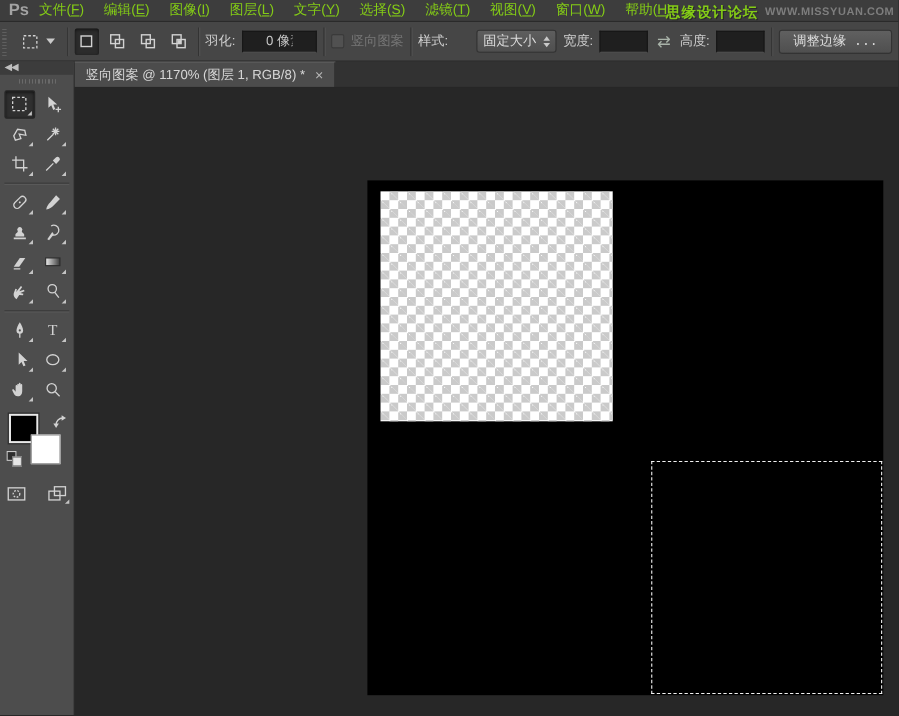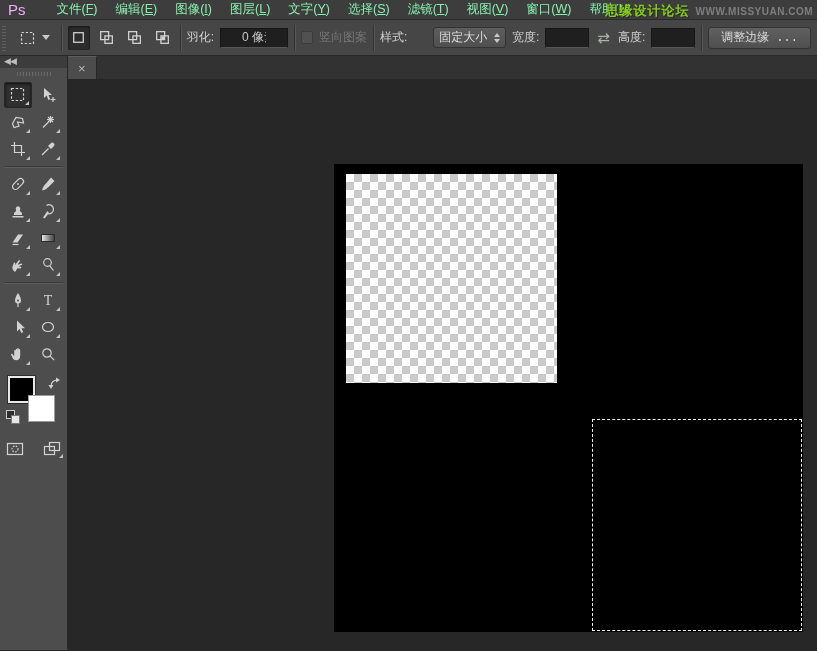--- a/index.html
+++ b/index.html
@@ -2,22 +2,22 @@
 <html><head>
 <meta charset="utf-8">
 <style>
   * { margin:0; padding:0; box-sizing:border-box; }
   html,body { width:817px; height:651px; overflow:hidden; }
   body { font-family:"Liberation Sans","DejaVu Sans",sans-serif; font-size:12px; color:#cfcfcf; background:#272727; }
   #root { position:relative; width:817px; height:651px; background:#272727; }
 
   
   .menubar { position:relative; display:flex; align-items:center; height:20px; background:#3d3d3d; border-bottom:1px solid #2a2a2a; padding-left:8px; }
-  .ps-logo { font-weight:normal; font-size:15px; color:#f0abfc; margin-right:22px; letter-spacing:0; }
-  .menu-item { color:#86efac; font-size:12.5px; padding:2px 9px; cursor:default; white-space:nowrap; }
+  .ps-logo { font-weight:bold; font-size:15px; color:#a3a3a3; letter-spacing:0; }
+  .menu-item { color:#84cc16; font-size:12.5px; padding:2px 9px; cursor:default; white-space:nowrap; }
   .menu-item u { text-decoration:underline; }
   .watermark { position:absolute; right:4px; top:2px; display:flex; align-items:center; gap:6px; }
   .wm-name { font-size:13px; font-weight:bold; color:#84cc16; text-shadow:1px 1px 0 #2a2a2a; letter-spacing:1px;padding-left:44px; }
   .wm-url { font-size:10px; font-weight:bold; color:#7e7e7e; letter-spacing:0.5px; }
 
   
   .optionsbar { display:flex; align-items:center; height:36px; background:#464646; border-bottom:1px solid #292929; padding:0 6px 0 2px; gap:6px; }
   .grip-v { width:4px; height:26px; background:repeating-linear-gradient(0deg,#5f5f5f 0 1px,transparent 1px 3px); margin-right:2px; }
   .vsep { width:1px; height:26px; background:#333; box-shadow:1px 0 0 #555; }
   .tool-preset { display:flex; align-items:center; gap:5px; padding:3px 5px; border-radius:2px; }
@@ -334,20 +334,21 @@
             <rect x="2.5" y="6.5" width="10" height="8" class="s"></rect>
             <rect x="7.5" y="2.5" width="10" height="8" class="s" fill="#6d6d6d"></rect>
           </svg>
         </div>
       </div>
     </div>
 
     <div class="main">
       <div class="tabbar">
         <div class="doc-tab">
+          <span>竖向图案 @ 1170% (图层 1, RGB/8) *</span>
           <span class="tab-close">×</span>
         </div>
       </div>
 
       <div class="canvas">
         <div class="document">
           <div class="checker"></div>
           <div class="selection"></div>
         </div>
       </div>

